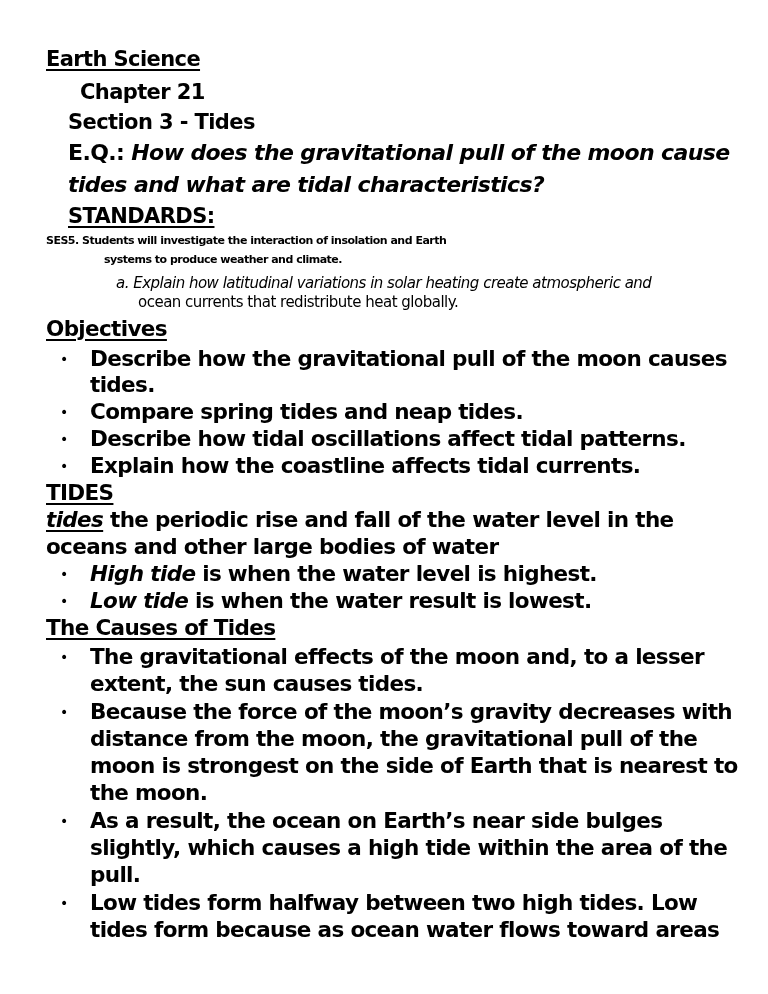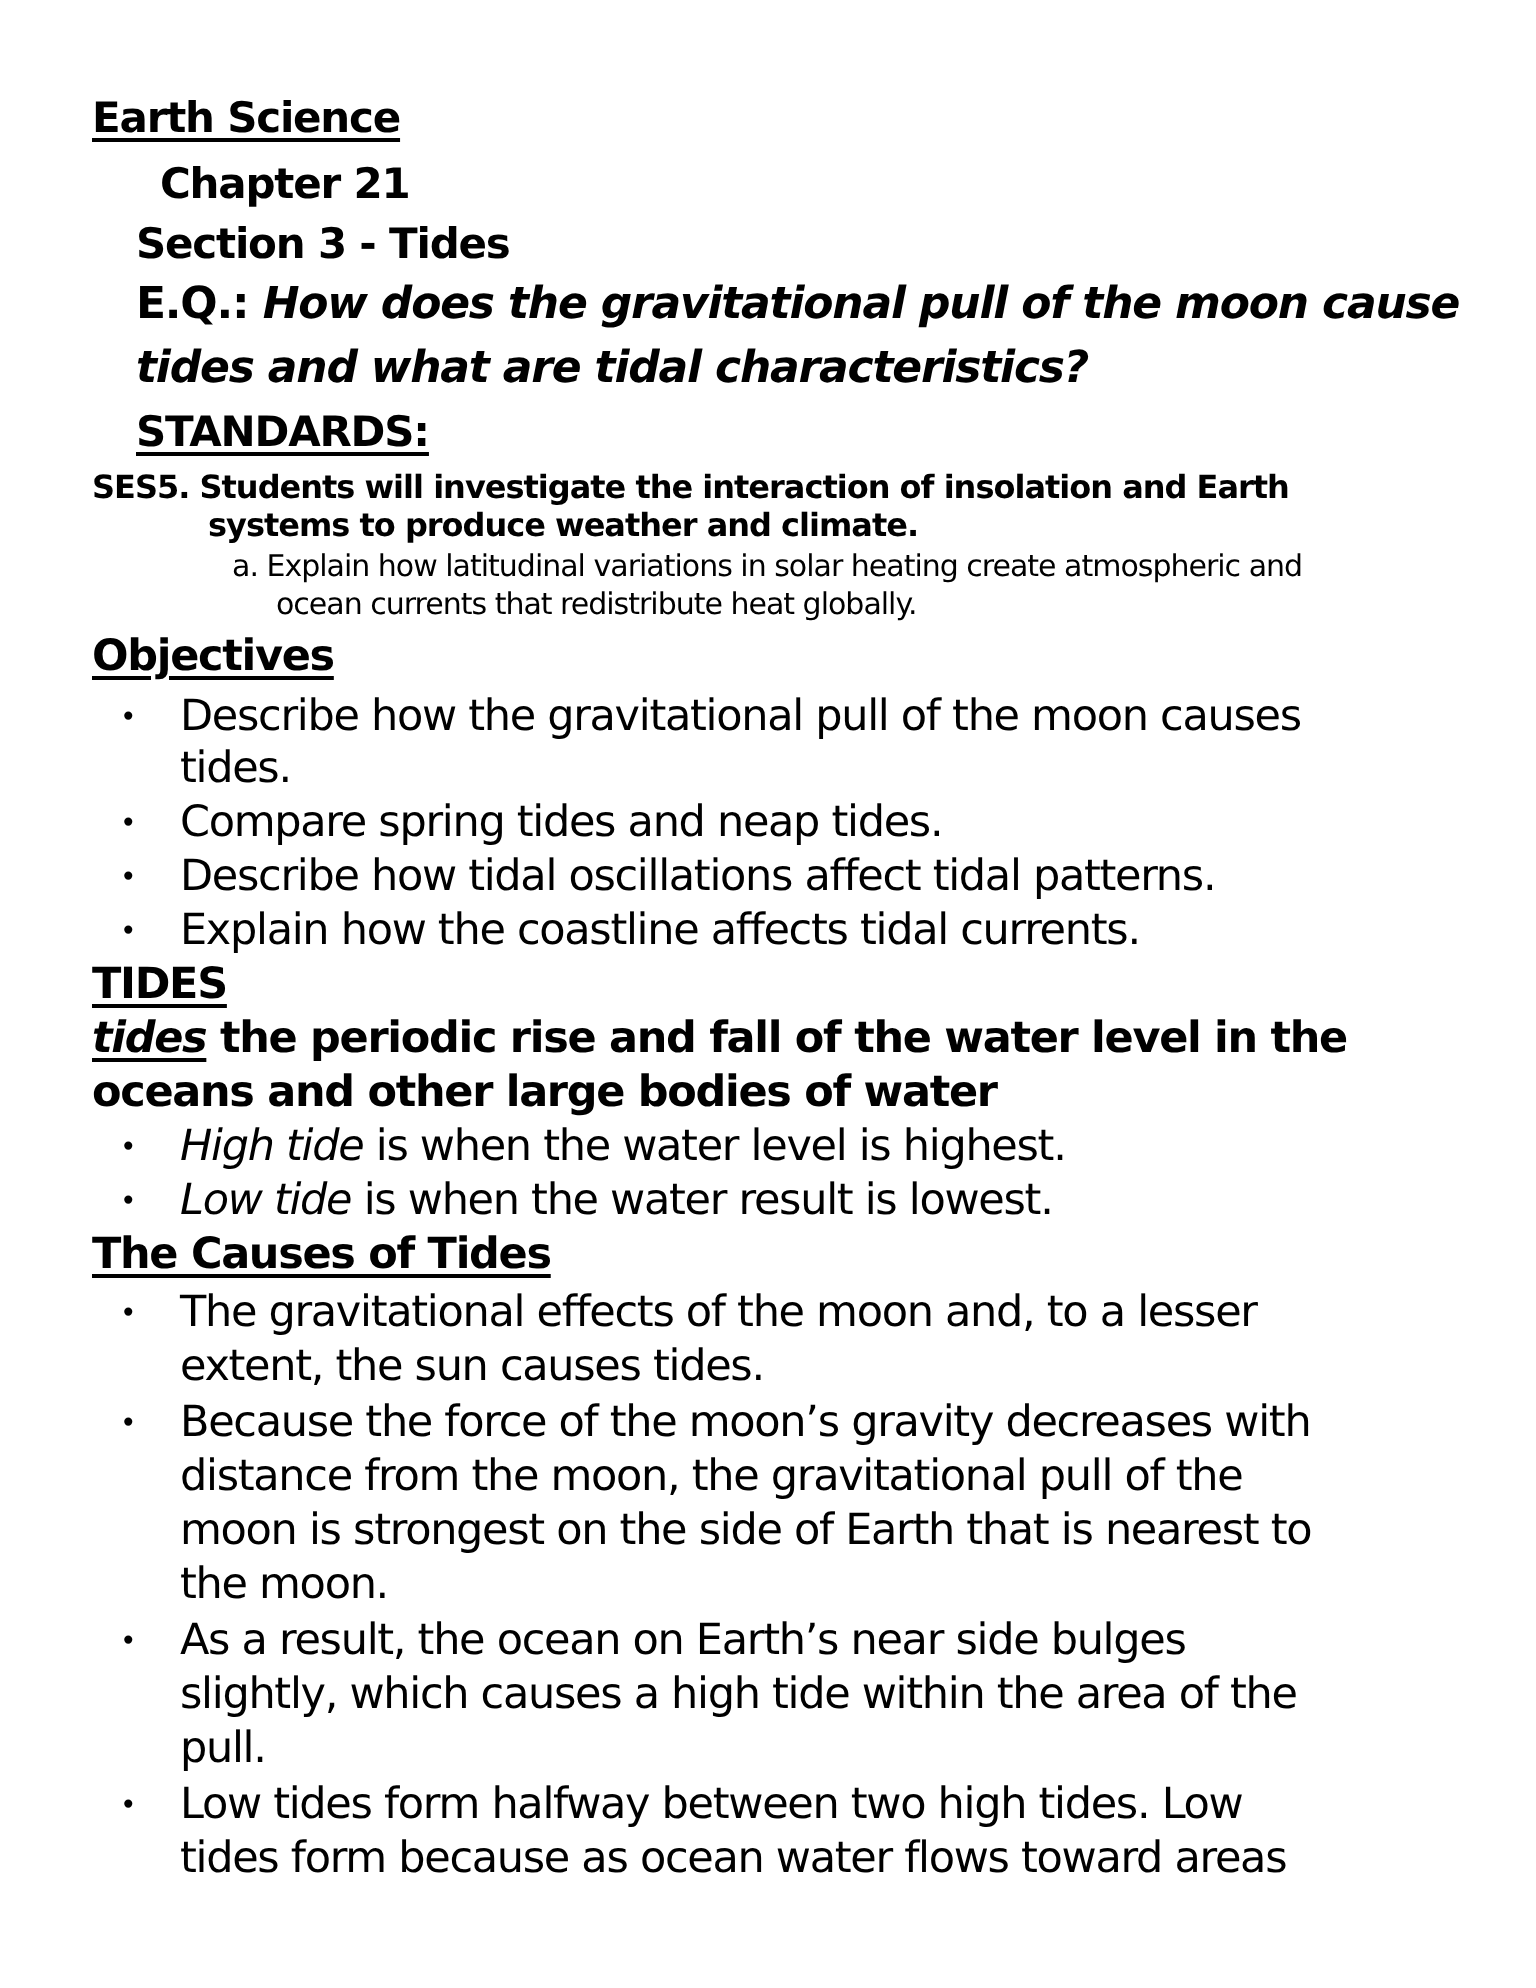--- a/index.html
+++ b/index.html
@@ -5,26 +5,26 @@
     html, body { margin: 0; padding: 0; background: #ffffff; }
     body { width: 768px; height: 994px; position: relative; overflow: hidden;
       font-family: "DejaVu Sans", "Liberation Sans", sans-serif; color: #000; }
     .doc { position: absolute; left: 46px; top: 44px; width: 700px; }
     .line { position: absolute; white-space: nowrap; font-weight: bold; }
     .u { text-decoration: underline; text-decoration-thickness: 2px; text-underline-offset: 3px; }
     .h1 { font-size: 21px; letter-spacing: -0.6px; }
     .h2 { font-size: 21px; letter-spacing: -0.6px; }
     .eq { font-size: 22px; letter-spacing: -0.6px; }
     .eq i { font-style: italic; }
-    .std { font-size: 16px; letter-spacing: -0.5px; }
+    .std { font-size: 11px; letter-spacing: -0.5px; }
     .stdsub { font-size: 15px; font-weight: normal; letter-spacing: -0.5px; }
     .obj { font-size: 21.5px; letter-spacing: -0.65px; }
     .body { font-size: 21.5px; letter-spacing: -0.65px; }
     .bullet { position: absolute; left: 14px; font-size: 14px; font-weight: normal; }
-    .btext { position: absolute; left: 44px; font-weight: normal; white-space: nowrap; }
+    .btext { position: absolute; left: 44px; font-weight: bold; white-space: nowrap; }
     i { font-style: italic; }
   </style>
 </head>
 <body>
 
 <div class="doc">
 
   <div class="line h1 u" style="left:0;top:3px;">Earth Science</div>
   <div class="line h2" style="left:34px;top:36px;">Chapter 21</div>
   <div class="line h2" style="left:22px;top:66px;">Section 3 - Tides</div>
@@ -32,21 +32,21 @@
     <span>E.Q.:</span>
     <i>How does the gravitational pull of the moon cause</i>
   </div>
   <div class="line eq" style="left:22px;top:128px;">
     <i>tides and  what are tidal characteristics?</i>
   </div>
   <div class="line h2 u" style="left:22px;top:160px;">STANDARDS:</div>
 
   <div class="line std" style="left:0;top:190px;">SES5. Students will investigate the interaction of insolation and Earth</div>
   <div class="line std" style="left:58px;top:209px;">systems to produce weather and climate.</div>
-  <div class="line stdsub" style="left:70px;top:230px;">a. Explain how latitudinal variations in solar heating create atmospheric and</div>
+  <div class="line stdsub" style="left:70px;top:230px;font-style:italic;">a. Explain how latitudinal variations in solar heating create atmospheric and</div>
   <div class="line stdsub" style="left:92px;top:249px;">ocean currents that redistribute heat globally.</div>
 
   <div class="line obj u" style="left:0;top:272px;">Objectives</div>
 
   <div style="position:absolute;left:0;top:302px;width:700px;" class="obj">
     <span class="bullet" style="top:5px;">•</span>
     <span class="btext" style="top:0;">Describe how the gravitational pull of the moon causes</span>
     <span class="btext" style="top:26px;">tides.</span>
   </div>
   <div style="position:absolute;left:0;top:355px;width:700px;" class="obj">

